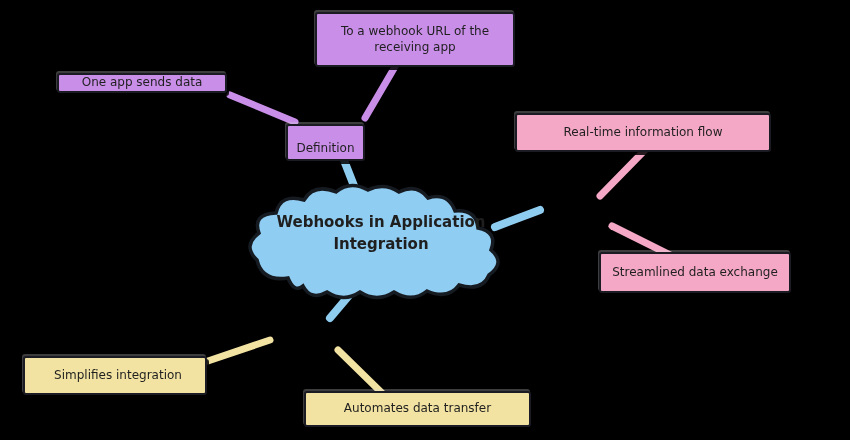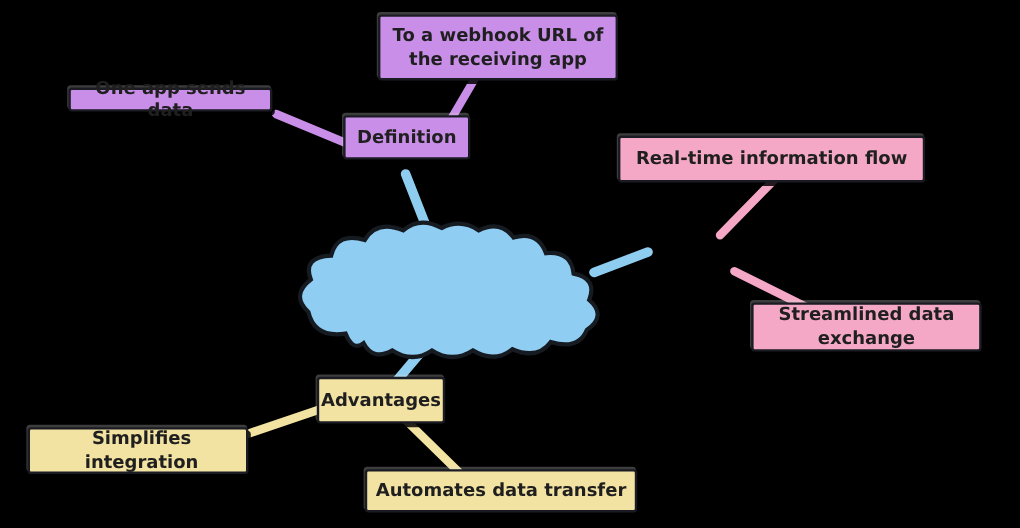--- a/index.html
+++ b/index.html
@@ -13,39 +13,39 @@
   #canvas{position:absolute;inset:0;width:850px;height:440px;}
   svg.wires{position:absolute;left:0;top:0;z-index:1;}
   svg.cloud-svg{position:absolute;left:246px;top:180px;z-index:2;}
 
   .node{
     position:absolute;
     z-index:3;
     display:flex;align-items:center;justify-content:center;
     text-align:center;
     color:#1f1f1f;
-    font-size:15px;font-weight:700;
+    font-size:12px;font-weight:400;
     line-height:1.3;
     border:2px solid #1b1b24;
     border-radius:3px;
     box-shadow:-1px -2px 0 rgba(220,220,220,0.28), 2px 3px 0 rgba(0,0,0,0.85);
     box-sizing:border-box;
     padding:2px 6px;
     cursor:default;
   }
   .purple{background:#c98ee8;}
   .pink{background:#f5a8c5;}
   .yellow{background:#f2e3a2;}
 
   .n-webhook-url{left:315px;top:12px;width:200px;height:55px;}
   .n-one-app{left:57px;top:73px;width:170px;height:20px;}
-  .n-definition{left:286px;top:96px;width:106px;height:37px;}
+  .n-definition{left:286px;top:124px;width:79px;height:37px;align-items:flex-end;}
   .n-realtime{left:515px;top:113px;width:256px;height:39px;}
   .n-purpose{left:534px;top:193px;width:83px;height:39px;}
-  .n-streamlined{left:626px;top:252px;width:192px;height:41px;}
+  .n-streamlined{left:599px;top:252px;width:192px;height:41px;}
   .n-advantages{left:264px;top:314px;width:107px;height:39px;}
   .n-simplifies{left:23px;top:356px;width:184px;height:39px;padding-left:12px;}
   .n-automates{left:304px;top:391px;width:227px;height:36px;}
 
   .cloud-label{
     position:absolute;z-index:4;
     left:272px;top:208px;width:218px;height:52px;
     display:flex;align-items:center;justify-content:center;
     text-align:center;
     color:#1f1f1f;font-size:15px;font-weight:600;line-height:1.45;
@@ -72,41 +72,39 @@
     <line x1="338" y1="350" x2="384" y2="395" stroke-width="7" stroke-linecap="round" stroke="#f2e3a2"></line>
   </svg>
 
   <svg class="cloud-svg" width="268" height="124" viewBox="0 0 268 124">
     <path d="M 42 98 Q 16 102 11 80 Q -4 66 13 53 Q 6 34 30 33 Q 35 13 58 20
              Q 68 3 90 12 Q 104 0 122 10 Q 138 2 153 12 Q 171 3 182 18
              Q 202 12 209 31 Q 230 29 232 48 Q 252 52 245 70 Q 260 83 243 95
              Q 236 112 213 105 Q 202 120 181 111 Q 166 123 148 112
              Q 131 123 114 112 Q 98 123 81 112 Q 65 121 57 106 Q 48 113 42 98 Z" stroke="#161b22" stroke-width="3.5" fill="#90cdf2"></path>
   </svg>
+  <div class="cloud-label">Webhooks in Application Integration</div>
 
   <div class="node purple n-definition">
     <span>Definition</span>
   </div>
   <div class="node purple n-one-app">
     <span>One app sends data</span>
   </div>
   <div class="node purple n-webhook-url">
     <span>To a webhook URL of the receiving app</span>
   </div>
 
   <div class="node pink n-realtime">
     <span>Real-time information flow</span>
   </div>
   <div class="node pink n-streamlined">
     <span>Streamlined data exchange</span>
   </div>
 
-  <div class="node yellow n-advantages">
-    <span>Advantages</span>
-  </div>
   <div class="node yellow n-simplifies">
     <span>Simplifies integration</span>
   </div>
   <div class="node yellow n-automates">
     <span>Automates data transfer</span>
   </div>
 
 </div>
 
 </body></html>

